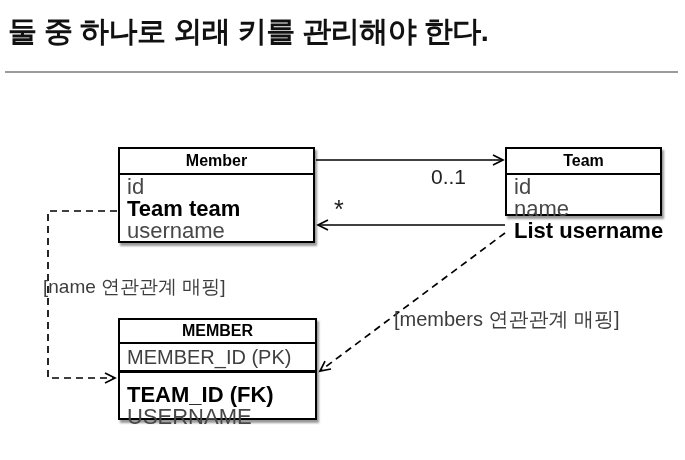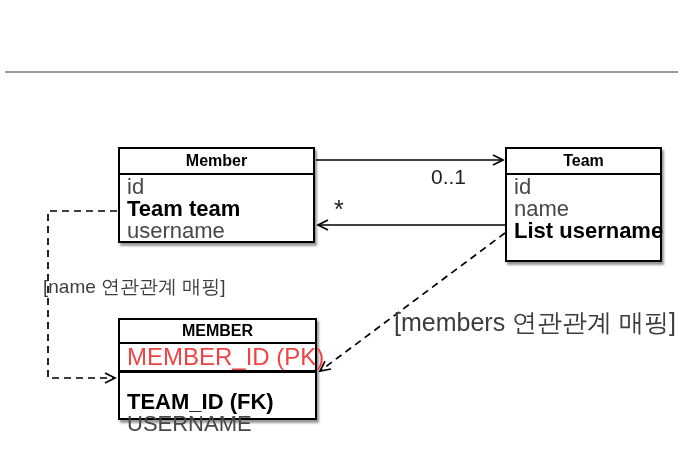--- a/index.html
+++ b/index.html
@@ -66,49 +66,50 @@
     font-size: 22px;
     line-height: 22px;
     color: #474747;
     white-space: nowrap;
   }
   .uml-field.bold {
     font-weight: bold;
     color: #000000;
   }
   .member-class { left: 118px; top: 147px; width: 197px; height: 96px; }
-  .team-class   { left: 505px; top: 147px; width: 157px; height: 115px; }
+  .team-class   { left: 505px; top: 147px; width: 157px; height: 69px; }
   .member-table { left: 118px; top: 318px; width: 199px; height: 102px; }
   .member-table .uml-header { height: 24px; line-height: 22px; }
   .pk-row {
     box-sizing: border-box;
     height: 29px;
     line-height: 26px;
     padding-left: 7px;
     border-bottom: 3px solid #000000;
-    font-size: 24px;
-    color: #ef4444;
+    font-size: 20px;
+    color: #404040;
     white-space: nowrap;
   }
-  .fk-body { padding: 18px 0 0 7px; }
+  .fk-body { padding: 11px 0 0 7px; }
   .float-label {
     position: absolute;
     color: #3d3d3d;
     white-space: nowrap;
   }
   .mult-01   { left: 431px; top: 165px; font-size: 21px; color: #222222; }
   .mult-star { left: 334px; top: 195px; font-size: 25px; color: #222222; }
   .team-map-label    { left: 43px;  top: 274px; font-size: 19px; }
-  .members-map-label { left: 394px; top: 306px; font-size: 25px; }
+  .members-map-label { left: 394px; top: 306px; font-size: 20px; }
 </style>
 </head>
 <body>
 
 <div class="canvas">
 
+  <div class="title">둘 중 하나로 외래 키를 관리해야 한다.</div>
   <div class="rule"></div>
 
   <svg class="arrows-svg" viewBox="0 0 685 460" xmlns="http://www.w3.org/2000/svg">
     <defs>
       <marker id="arrow-open" markerUnits="userSpaceOnUse" markerWidth="18" markerHeight="16" refX="11" refY="6" orient="auto">
         <path d="M1,1 L11,6 L1,11" fill="none" stroke="#000000" stroke-width="1.7"></path>
       </marker>
     </defs>
     <path d="M316,160 H503" fill="none" stroke="#000000" stroke-width="1.6" marker-end="url(#arrow-open)"></path>
     <path d="M505,225 H318" fill="none" stroke="#000000" stroke-width="1.6" marker-end="url(#arrow-open)"></path>

